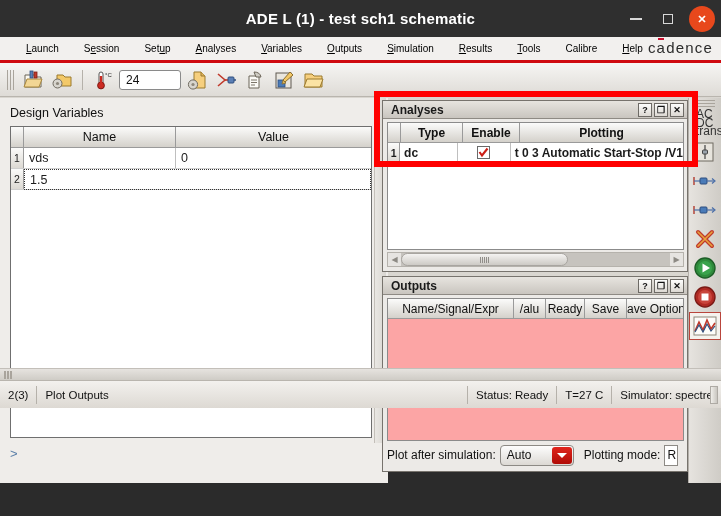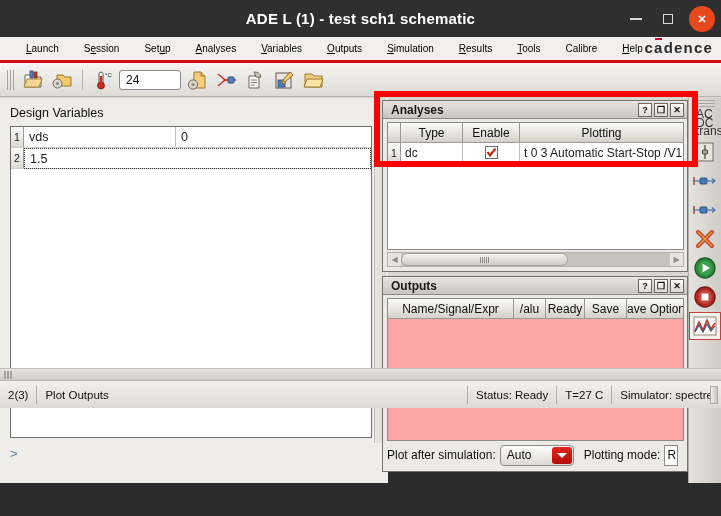--- a/index.html
+++ b/index.html
@@ -31,21 +31,21 @@
   
   .menubar {
     position:absolute; left:0; top:37px; width:721px; height:23px;
     background:#f2f0ee;
     display:flex; align-items:center; padding-left:8px;
   }
   .menuitem { font-size:10px; padding:2px 7px; color:#000000; white-space:nowrap;margin-left:11px; }
   .menuitem u { text-decoration:underline; }
   .cadence-logo {
     position:absolute; right:8px; top:2px;
-    font-size:15px; letter-spacing:1.2px; color:#2b2b2b; font-weight:700;
+    font-size:15px; letter-spacing:1.2px; color:#2b2b2b; font-weight:400;
   }
   .cadence-logo .a { position:relative; }
   .cadence-logo .a:after {
     content:""; position:absolute; left:1px; right:2px; top:-1px; height:2px; background:#c8102e;
   }
   .redline { position:absolute; left:0; top:60px; width:721px; height:3px; background:#cf0a10; }
 
   
   .toolbar {
     position:absolute; left:0; top:63px; width:721px; height:34px;
@@ -110,21 +110,21 @@
     display:flex; align-items:center; padding-left:8px;
     font-size:12px; font-weight:bold; color:#1a1a1a;
   }
   .subwin-btns { position:absolute; right:3px; top:2px; display:flex; gap:2px; }
   .sbtn {
     width:14px; height:14px; border:1px solid #6d6a65; background:linear-gradient(#fdfdfc,#ddd9d3);
     font-size:9px; display:flex; align-items:center; justify-content:center; color:#111; line-height:1;
   }
 
   .an-win { left:382px; top:100px; width:306px; height:172px; }
-  .an-table { position:absolute; left:4px; top:21px; width:297px; height:128px; background:#fff; border:1px solid #8b8b8b; }
+  .an-table { position:absolute; left:4px; top:21px; width:297px; height:128px; background:#fff; border:1px solid #8b8b8b;font-weight:bold; }
   .an-head { display:flex; height:20px; border-bottom:1px solid #9a9a9a; }
   .an-head .cell {
     background:linear-gradient(#fbfbfa,#d4d1cb); display:flex; align-items:center; justify-content:center;
     font-size:12px; border-right:1px solid #9a9a9a; height:100%; color:#111;
   }
   .an-head .rn { width:13px; }
   .an-head .c-type { width:62px; }
   .an-head .c-enable { width:57px; }
   .an-head .c-args { flex:1; border-right:none; }
   .an-row { display:flex; height:19px; }
@@ -347,20 +347,25 @@
         <path d="M3 5 h7 l2 2 h8 v11 H3 z" fill="#f6cf7e" stroke="#9b7a2e" stroke-width="1"></path>
         <path d="M2 18 l3-8 h16 l-3 8 z" fill="#fbe3a4" stroke="#9b7a2e" stroke-width="1"></path>
       </svg>
     </div>
   </div>
 
   <div class="leftpane">
     <div class="dv-title">Design Variables</div>
 
     <div class="dv-table">
+      <div class="dv-head">
+        <div class="cell rn"></div>
+        <div class="cell c-name">Name</div>
+        <div class="cell c-value">Value</div>
+      </div>
 
       <div class="dv-row">
         <div class="rn">1</div>
         <div class="c-name">vds</div>
         <div class="c-value">0</div>
       </div>
 
       <div class="dv-row">
         <div class="rn">2</div>
         <div class="c-value sel">1.5</div>

